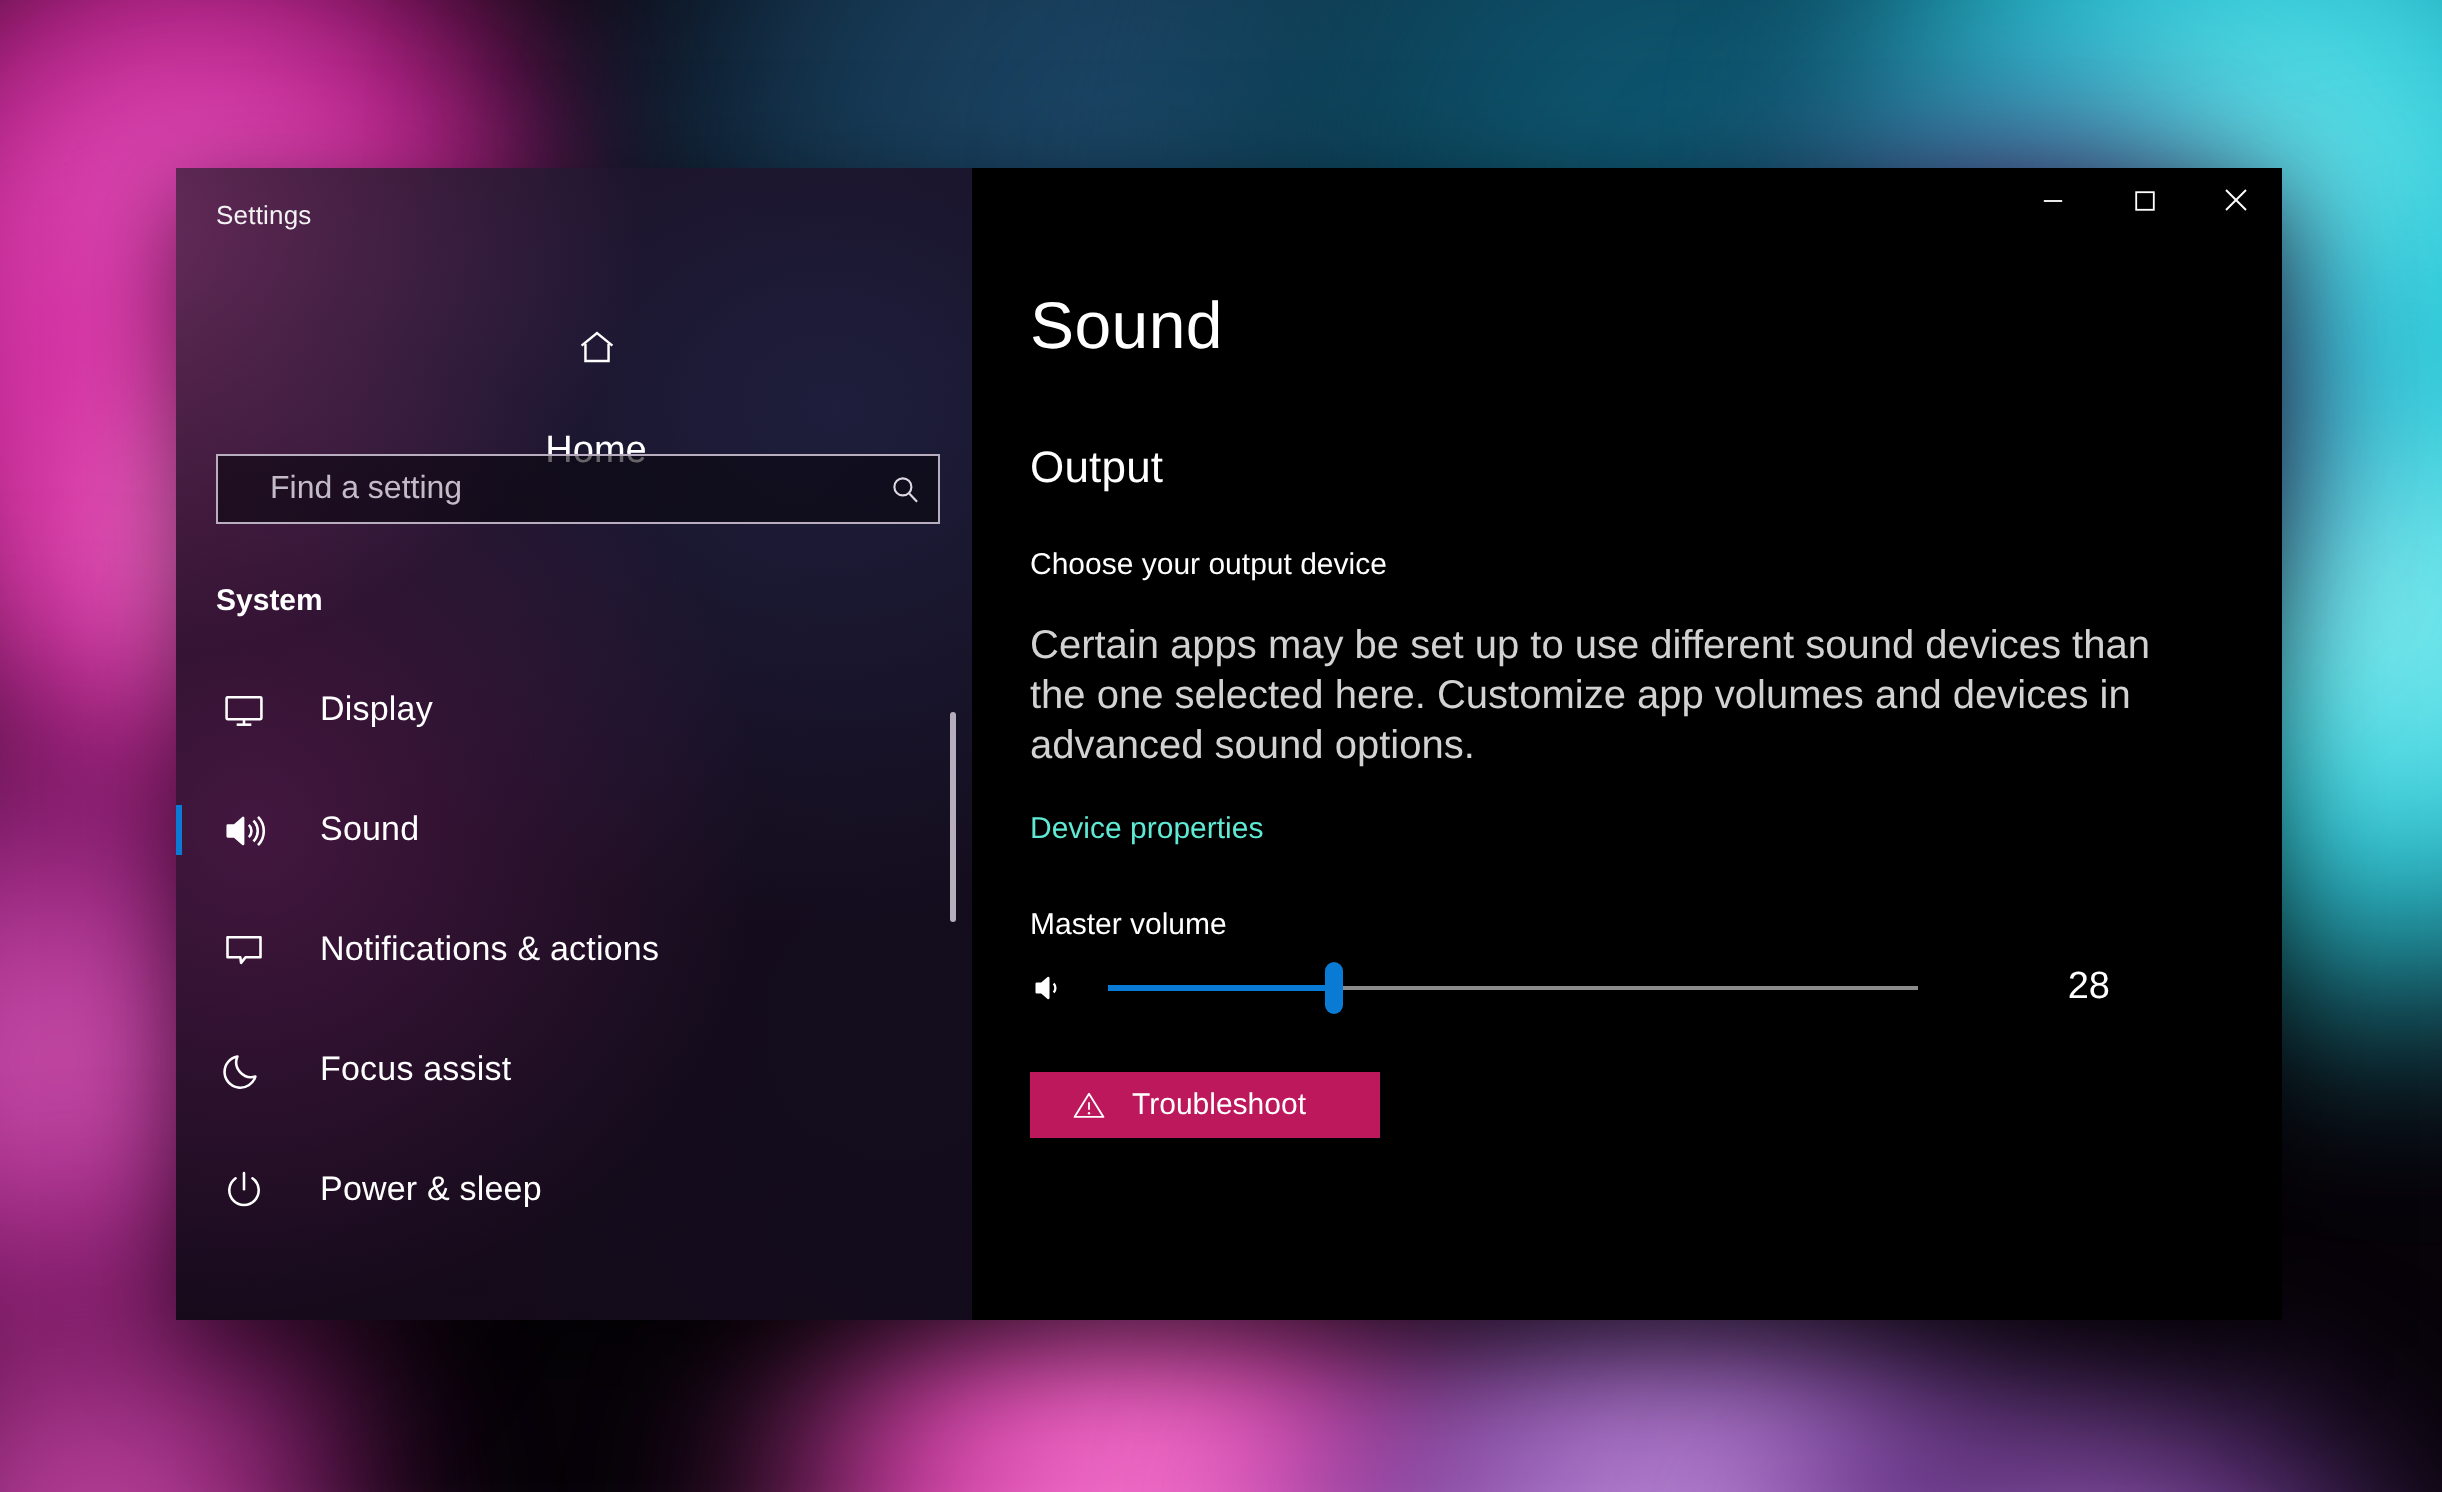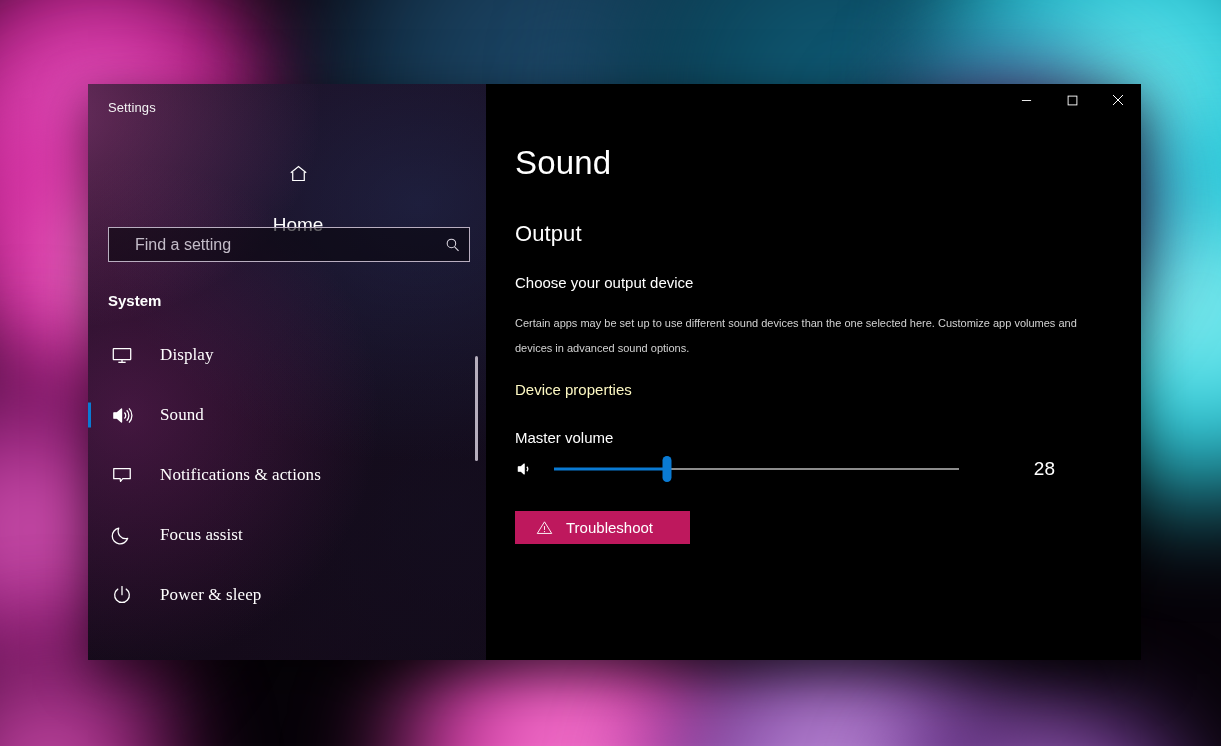--- a/index.html
+++ b/index.html
@@ -122,21 +122,20 @@
     font-size:15px; font-weight:bold; color:#fff;
     margin:30px 12px 0 20px;
   }
 
   #nav-list{ margin-top:16px; }
   .nav-item{
     position:relative;
     display:flex; align-items:center; gap:26px;
     height:60px; padding-left:22px;
     cursor:default;
-    font-family:Liberation Serif, serif;
   }
   .nav-item .nav-label{ font-size:17px; color:#fff; letter-spacing:.1px; }
   .nav-item .nav-icon{
     width:24px; display:flex; align-items:center; justify-content:center;
     color:#fff;
   }
   .nav-item.selected::before{
     content:""; position:absolute; left:0; top:50%;
     transform:translateY(-50%);
     width:3px; height:25px; background:#0a7bd4;
@@ -192,21 +191,21 @@
     display:flex; align-items:center; justify-content:space-between;
     padding:0 10px 0 15px;
     cursor:default;
   }
   #output-device-value{ font-size:15px; color:#fff; white-space:nowrap; }
   #output-device-chevron{ color:#fff; display:flex; align-items:center; }
 
   #output-description{
     margin-top:20px;
     width:562px;
-    font-size:11px; line-height:25px;
+    font-size:20px; line-height:25px;
     color:#d2d2d2;
   }
   #device-properties-link{
     display:inline-block;
     margin-top:20px;
     font-size:15px; color:#4cа; color:#3b8fe0;
     text-decoration:none; cursor:default;
   }
 
   #master-volume-label{
@@ -387,21 +386,21 @@
 
         <h1 id="page-title">Sound</h1>
 
         <h2 id="section-heading">Output</h2>
 
         <div id="output-device-label">Choose your output device</div>
 
 
         <p id="output-description">Certain apps may be set up to use different sound devices than the one selected here. Customize app volumes and devices in advanced sound options.</p>
 
-        <a id="device-properties-link" href="#" style="color: #fef9c3;">Device properties</a>
+        <a id="device-properties-link" href="#" style="color: #5eead4;">Device properties</a>
 
         <div id="master-volume-label">Master volume</div>
 
         <div id="volume-row">
           <span id="volume-icon">
             <svg width="20" height="20" viewBox="0 0 24 24" fill="none" stroke="currentColor" stroke-width="1.4">
               <path d="M4 9.4h3L11 6v12l-4-3.4H4z" fill="currentColor" stroke-linejoin="round"></path>
               <path d="M14.2 9.3a4 4 0 0 1 0 5.4"></path>
             </svg>
           </span>

